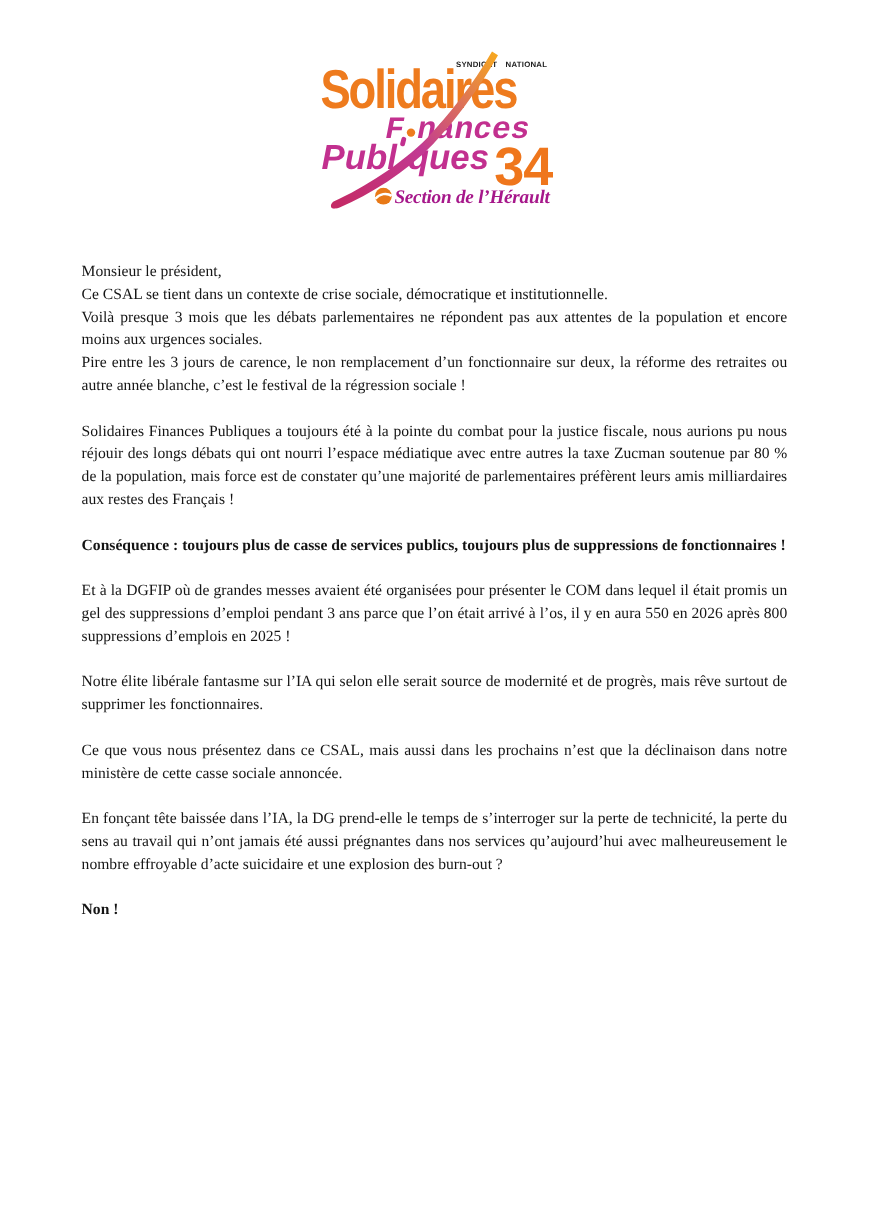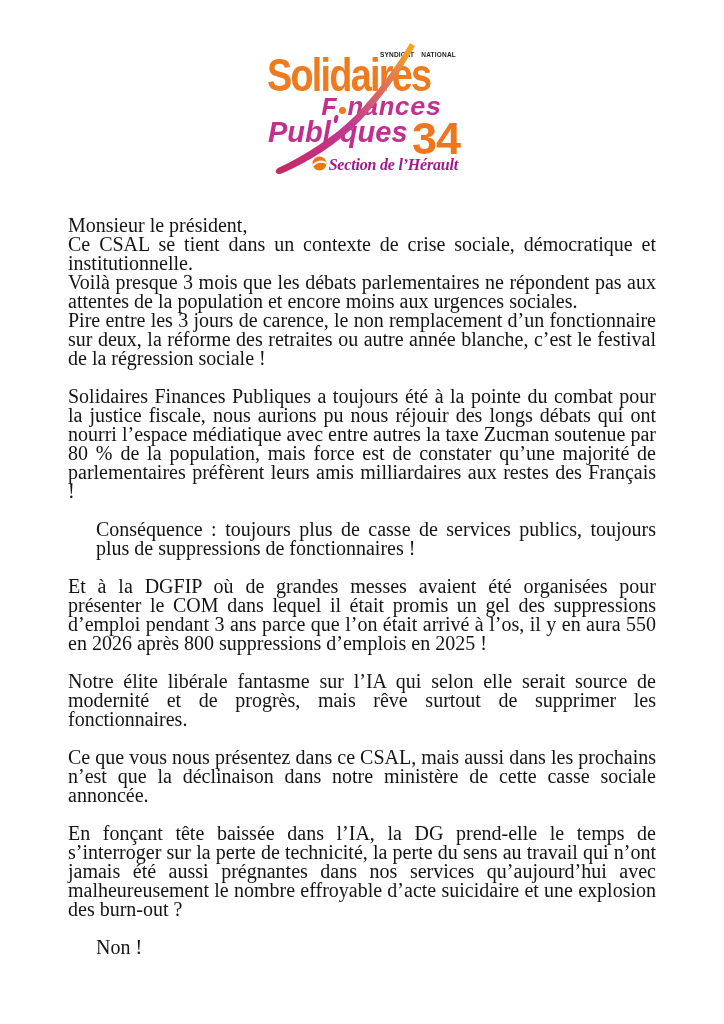--- a/index.html
+++ b/index.html
@@ -121,27 +121,27 @@
     position: absolute;
     inset: 0;
     width: 192px;
     height: 134px;
     pointer-events: none;
   }
 
   
   .letter {
     margin: 42px 68px 0 68px;
-    font-size: 20px;
+    font-size: 13px;
     line-height: 19px;
     text-align: justify;
   }
   .letter p { margin: 0; }
   .letter p.gap { margin-top: 19px; }
-  .letter p.bold { font-weight: normal; margin-left: 28px; }
+  .letter p.bold { font-weight: bold; }
 </style>
 </head>
 <body>
 
 <div class="logo-wrap">
 
   <div class="logo-syndicat">
     <span class="word">SYNDICAT</span><span class="gap"></span><span class="word">NATIONAL</span>
   </div>
 

